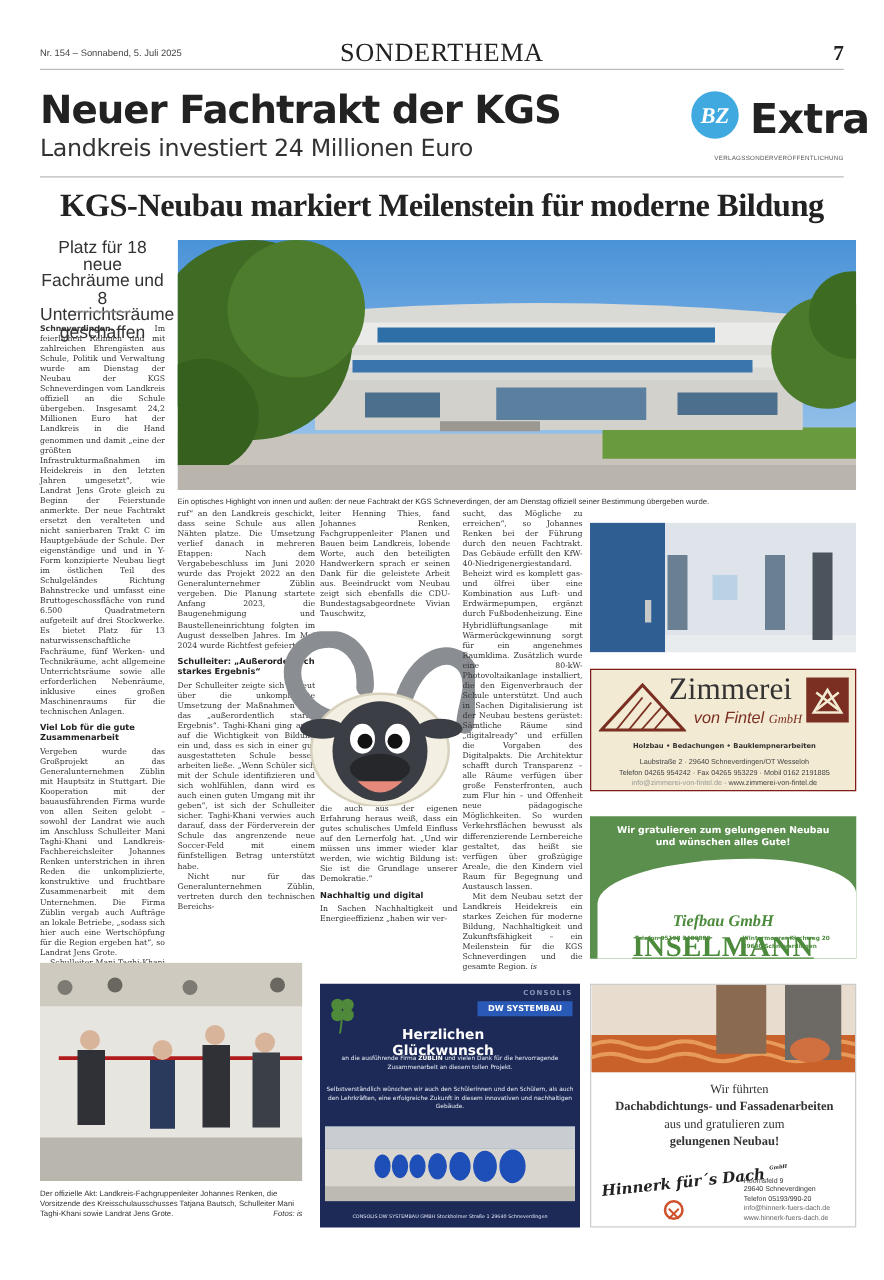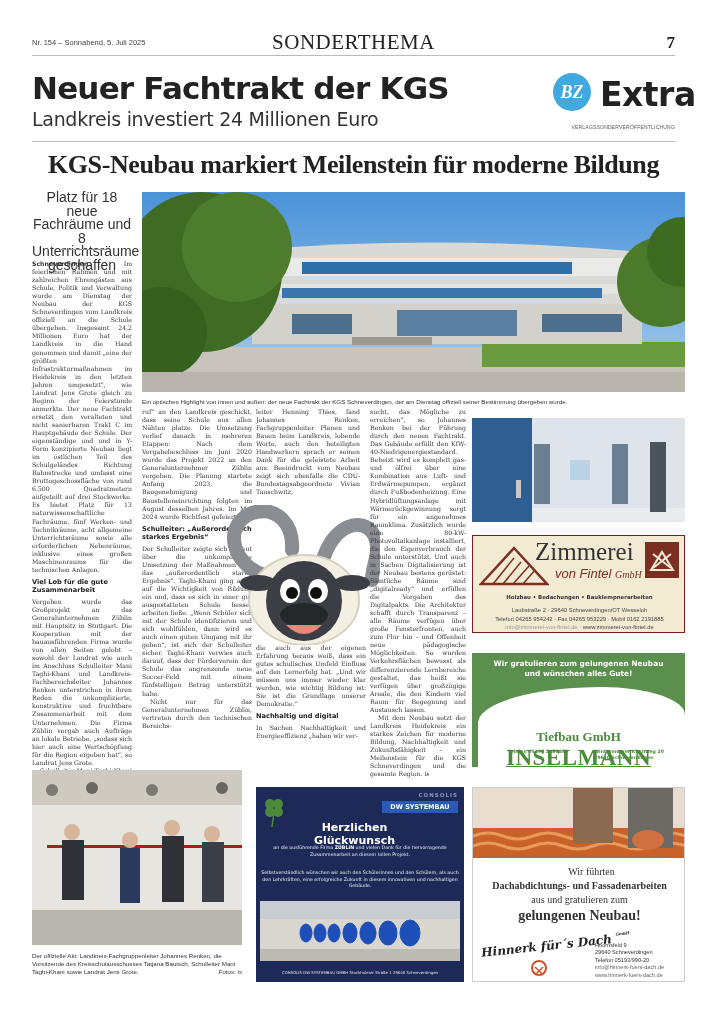--- a/index.html
+++ b/index.html
@@ -40,21 +40,21 @@
   .zim-title { font-family: "Liberation Serif", serif; font-size: 25px; color: #333; }
   .zim-sub { font-family: "Liberation Sans", sans-serif; font-size: 13px; color: #7a2f22; font-style: italic; }
   .zim-gmbh { font-family: "Liberation Serif", serif; font-size: 10px; color: #7a2f22; }
   .zim-services { font-family: "DejaVu Sans", sans-serif; font-weight: bold; font-size: 5.4px; color: #333; }
   .zim-addr { font-family: "Liberation Sans", sans-serif; font-size: 5.8px; color: #444; text-align: center; line-height: 8.5px; }
 
   .ins { background: #5b8f4d; }
   .ins-top { font-family: "DejaVu Sans", sans-serif; font-weight: bold; color: #fff; font-size: 7.4px; text-align: center; line-height: 9.5px; }
   .ins-white { background: #fff; border-radius: 60% 40% 0 0 / 45% 35% 0 0; }
   .ins-name { font-family: "Liberation Serif", serif; font-weight: bold; font-size: 23px; color: #4c8a3c; letter-spacing: 0.5px; text-decoration: underline; text-decoration-thickness: 1.5px; }
-  .ins-sub { font-family: "Liberation Serif", serif; font-weight: bold; font-size: 13px; color: #4c8a3c; }
+  .ins-sub { font-family: "Liberation Serif", serif; font-weight: bold; font-size: 13px; color: #4c8a3c; font-style: italic; }
   .ins-small { font-family: "DejaVu Sans", sans-serif; font-weight: bold; font-size: 4.6px; color: #4c8a3c; line-height: 6px; }
 
   .dw { background: #1d2a57; }
   .dw-consolis { font-family: "DejaVu Sans", sans-serif; font-weight: bold; font-size: 5.5px; color: #8b95b8; letter-spacing: 1px; }
   .dw-badge { background: #2a5ab8; color: #fff; font-family: "DejaVu Sans", sans-serif; font-weight: bold; font-size: 6.5px; text-align: center; }
   .dw-title { font-family: "DejaVu Sans", sans-serif; font-weight: bold; color: #fff; font-size: 11px; text-align: center; }
   .dw-text { font-family: "DejaVu Sans", sans-serif; color: #e8ecf6; font-size: 4.7px; text-align: center; line-height: 6.6px; }
   .dw-text b { color: #fff; }
   .dw-foot { font-family: "DejaVu Sans", sans-serif; color: #dfe4f2; font-size: 3.9px; text-align: center; }
 
@@ -280,21 +280,21 @@
       <path d="M0 48 Q15 42 30 48 T60 48 T90 48 T120 48 T150 48 T180 48 T213 48" stroke="#e89a5a" stroke-width="3" fill="none"></path>
       <path d="M0 58 Q15 52 30 58 T60 58 T90 58 T120 58 T150 58 T180 58 T213 58" stroke="#e89a5a" stroke-width="3" fill="none"></path>
       <rect x="100" y="0" width="40" height="55" fill="#8a6a50"></rect>
       <rect x="155" y="0" width="45" height="60" fill="#6d6a66"></rect>
       <ellipse cx="175" cy="52" rx="16" ry="10" fill="#d07040"></ellipse>
     </svg>
   </div>
   <div class="abs hin-text" style="left:12px; width:213px; top:78px; font-size:10px;">Wir führten</div>
   <div class="abs hin-text" style="left:0; width:213px; top:92px; font-size:10px; font-weight:bold;">Dachabdichtungs- und Fassadenarbeiten</div>
   <div class="abs hin-text" style="left:0; width:213px; top:106px; font-size:10px;">aus und gratulieren zum</div>
-  <div class="abs hin-text" style="left:0; width:213px; top:120px; font-size:14px; font-weight:bold;">gelungenen Neubau!</div>
+  <div class="abs hin-text" style="left:0; width:213px; top:120px; font-size:10px; font-weight:bold;">gelungenen Neubau!</div>
   <div class="abs hin-script" style="left:8px; top:150px;"><span>Hinnerk für´s Dach</span> <span style="font-size:4px; vertical-align:top;">GmbH</span></div>
   <div class="abs" style="left:58px; top:172px; width:16px; height:16px; border-radius:50%; border:2px solid #d0502a;">
     <svg width="12" height="12" viewBox="0 0 12 12">
         <line x1="2" y1="2" x2="10" y2="10" stroke="#d0502a" stroke-width="1.5"></line>
         <line x1="10" y1="2" x2="2" y2="10" stroke="#d0502a" stroke-width="1.5"></line>
       </svg>
   </div>
   <div class="abs hin-addr" style="left:122px; top:154px;">
     <div>Hoornsfeld 9</div>
     <div>29640 Schneverdingen</div>

